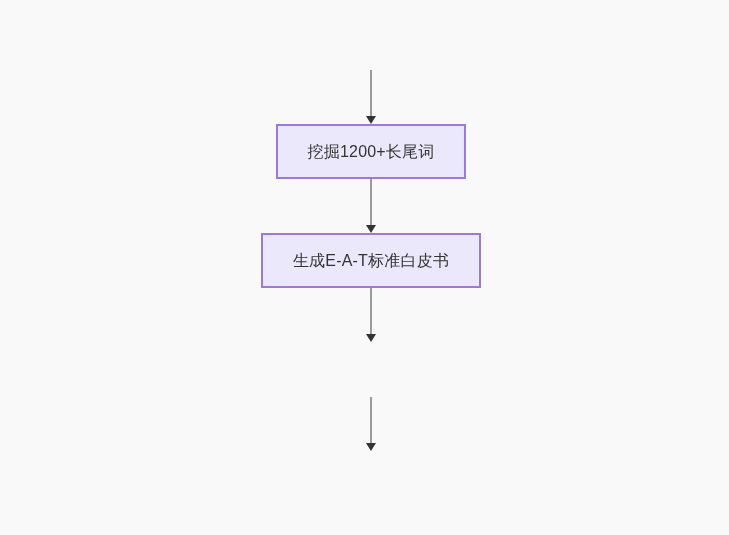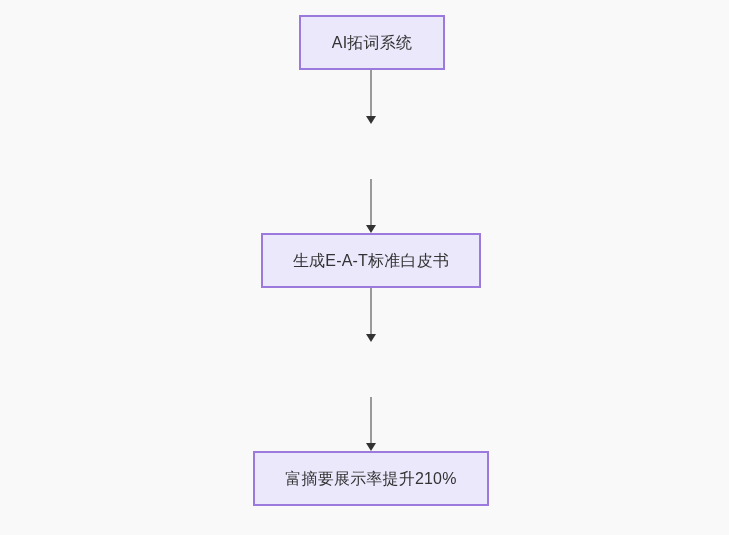--- a/index.html
+++ b/index.html
@@ -63,39 +63,36 @@
   .a1 { left: 366px; top: 116px; }
   .a2 { left: 366px; top: 225px; }
   .a3 { left: 366px; top: 334px; }
   .a4 { left: 366px; top: 443px; }
 </style>
 </head>
 <body>
 
 <div id="flowchart">
 
-  <div class="node n1">
-    <span class="node-label">AI拓词系统</span>
-  </div>
 
   <div class="edge e1"></div>
   <div class="arrowhead a1"></div>
 
+  <div class="node n2">
+    <span class="node-label">挖掘1200+长尾词</span>
+  </div>
 
   <div class="edge e2"></div>
   <div class="arrowhead a2"></div>
 
   <div class="node n3">
     <span class="node-label">生成E-A-T标准白皮书</span>
   </div>
 
   <div class="edge e3"></div>
   <div class="arrowhead a3"></div>
 
 
   <div class="edge e4"></div>
   <div class="arrowhead a4"></div>
 
-  <div class="node n5">
-    <span class="node-label">富摘要展示率提升210%</span>
-  </div>
 
 </div>
 
 </body></html>

